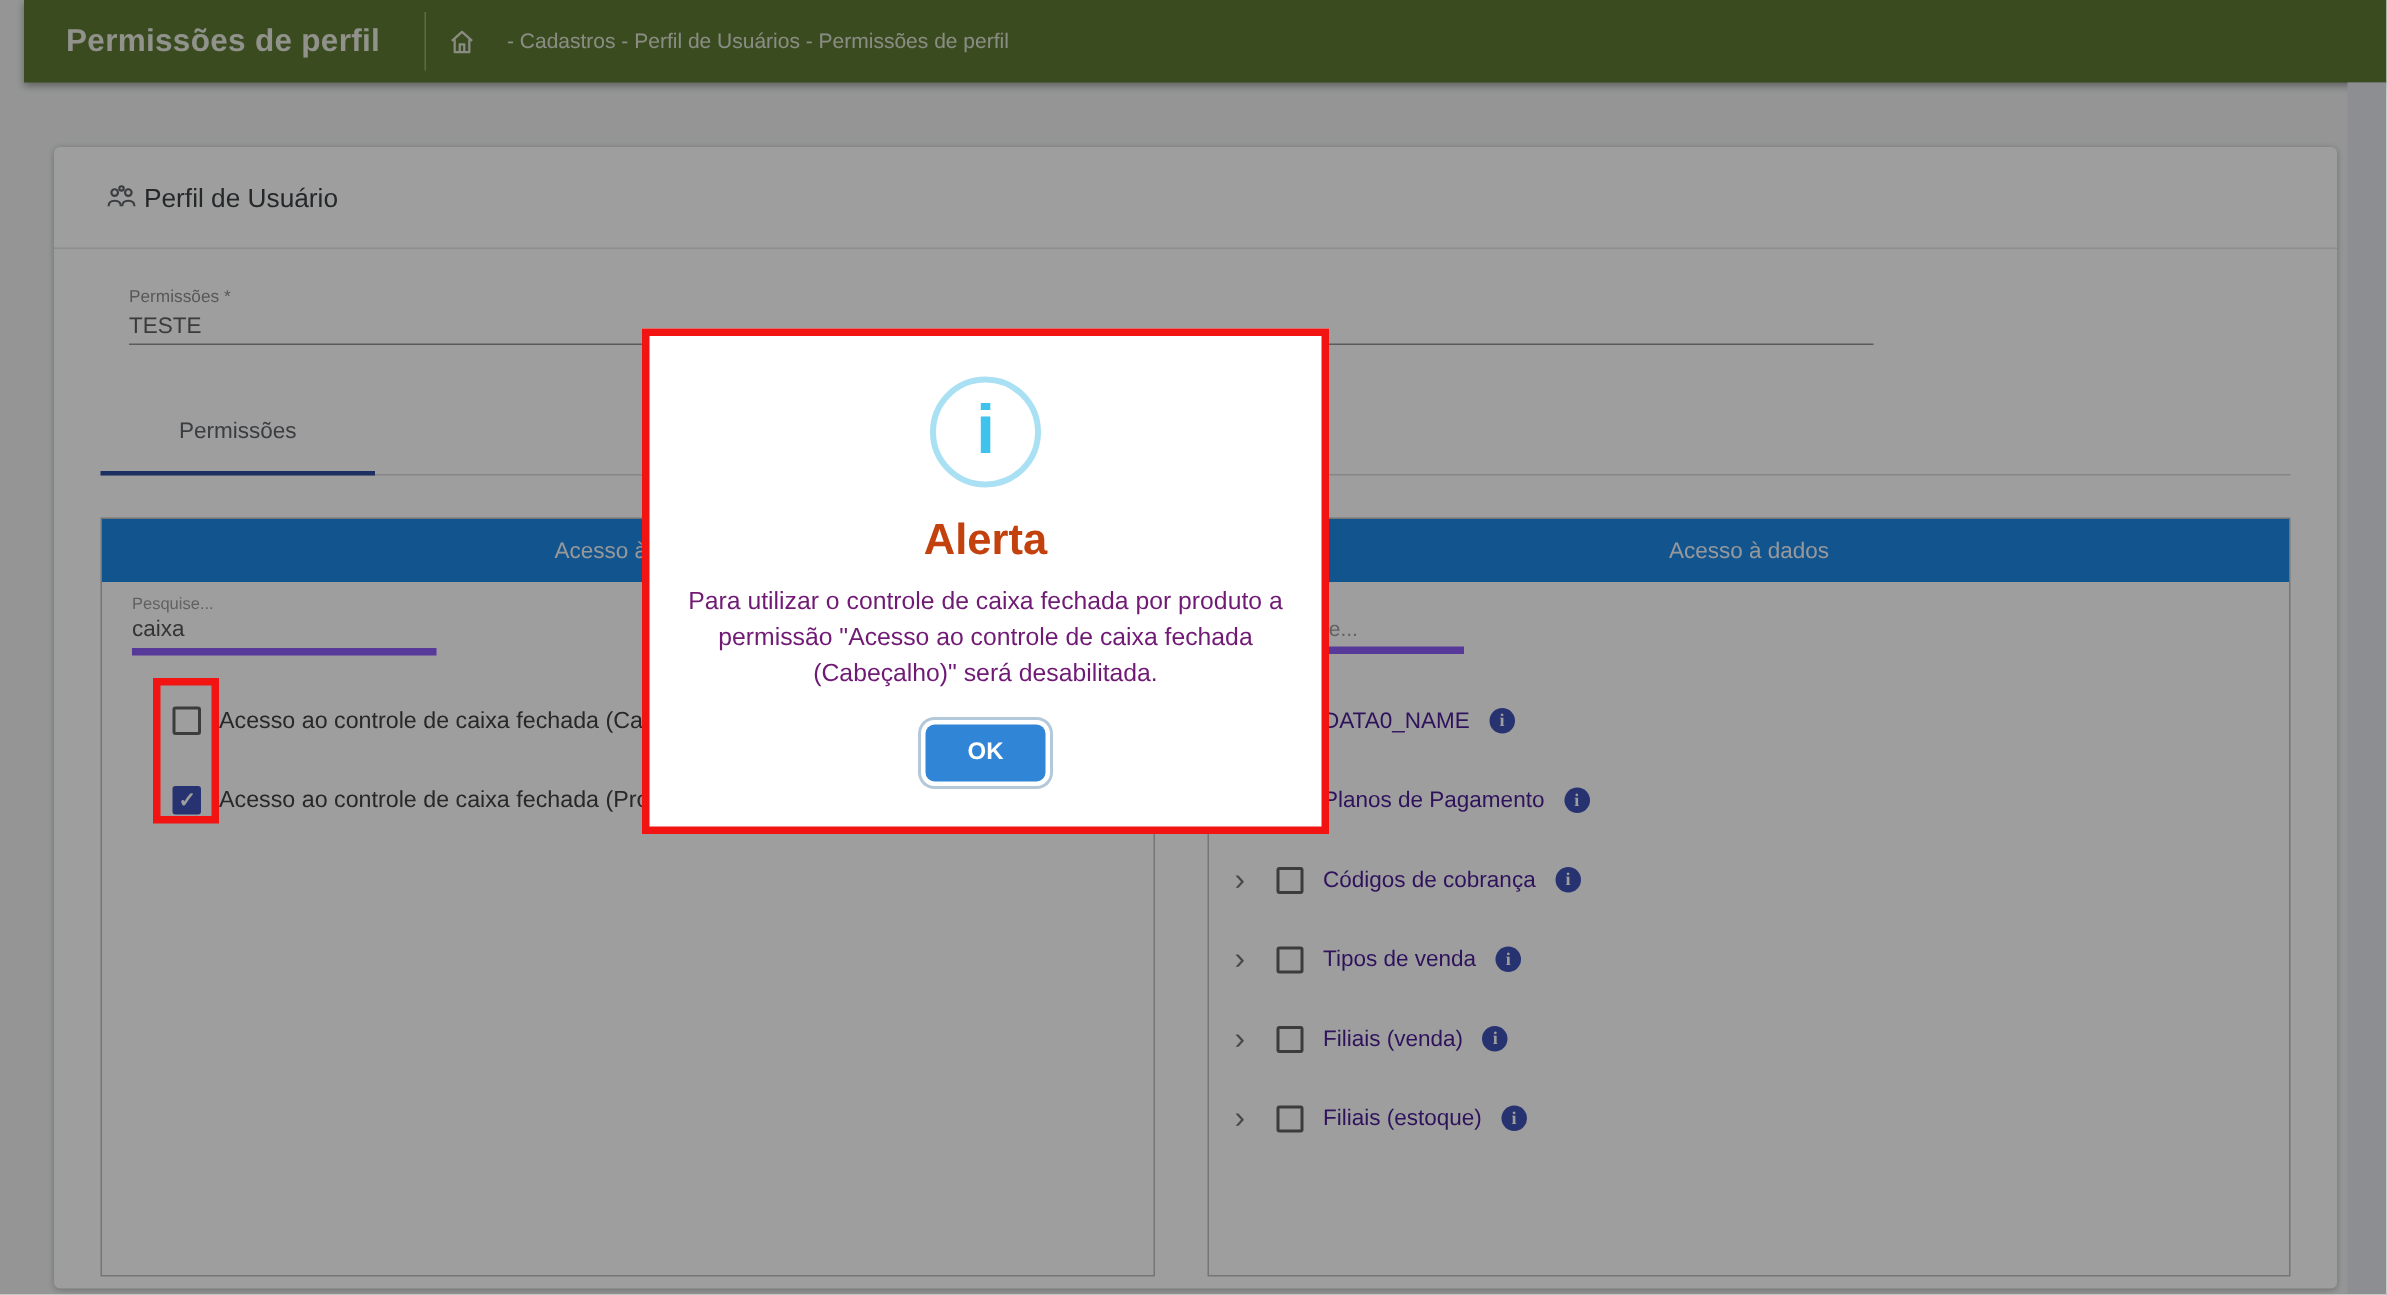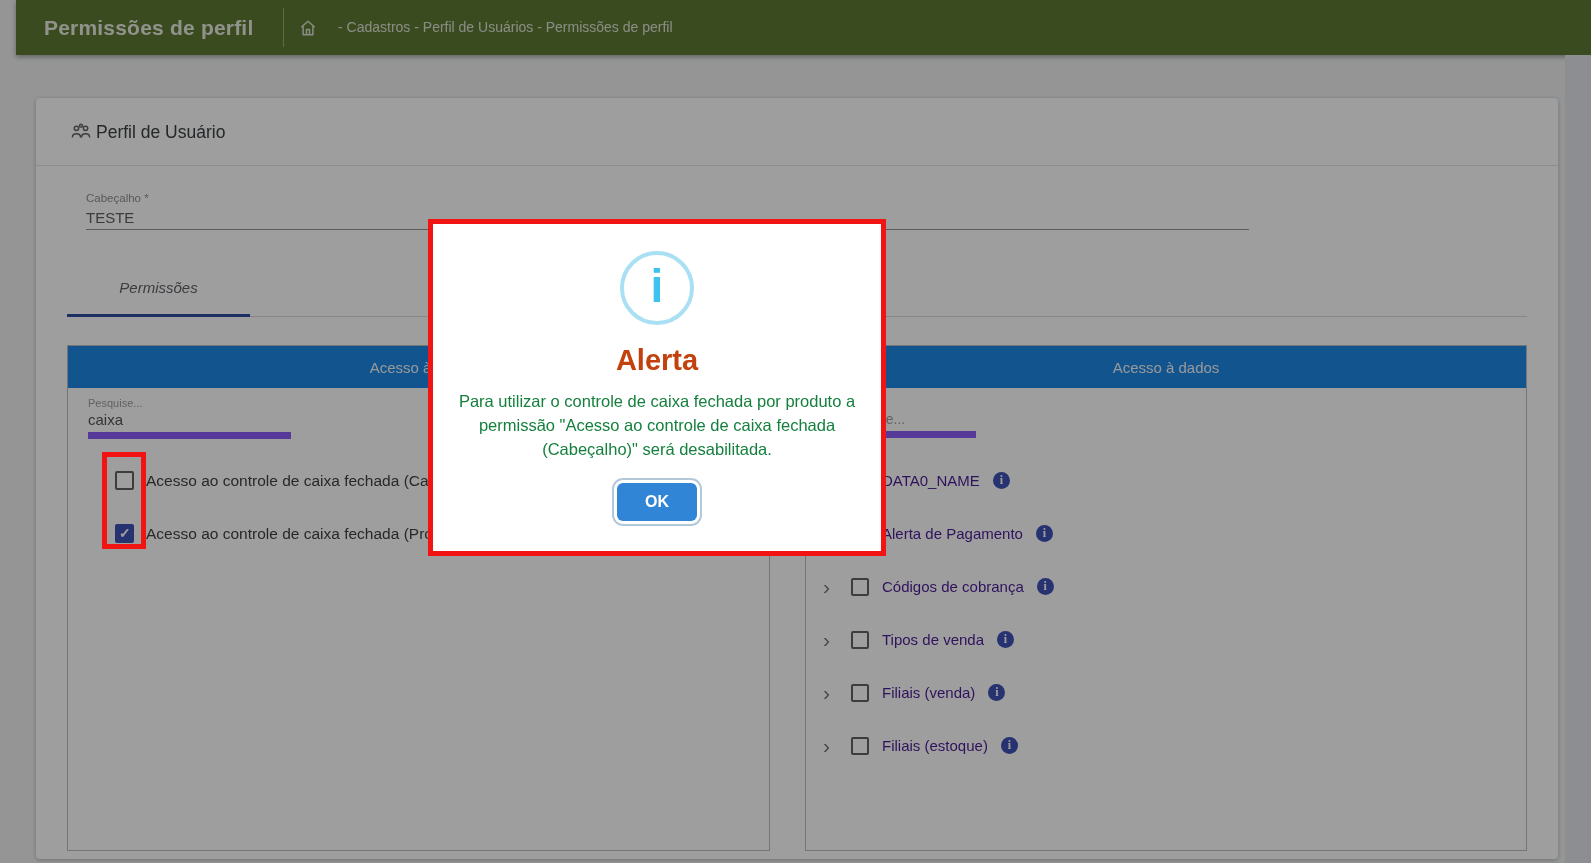--- a/index.html
+++ b/index.html
@@ -34,37 +34,37 @@
   
   .toggle-wrap { position: absolute; left: 1250px; top: 96px; height: 28px; display: flex; align-items: center; }
   .toggle-track { position: relative; width: 36px; height: 14px; border-radius: 7px; background: #d7d7d7; cursor: pointer; }
   .toggle-knob { position: absolute; left: -3px; top: -3px; width: 20px; height: 20px; border-radius: 50%;
     background: #a6a6a6; box-shadow: 0 1px 2px rgba(0,0,0,.4); }
   .toggle-label { margin-left: 14px; font-size: 15.5px; color: #474747; }
 
   
   .tabs { position: absolute; left: 31px; top: 163px; width: 1460px; height: 56px;
     border-bottom: 1px solid #d9d9d9; display: flex; }
-  .tab { height: 56px; line-height: 54px; text-align: center; font-size: 15px; color: #5f6368; cursor: pointer; font-style: italic; }
+  .tab { height: 56px; line-height: 54px; text-align: center; font-size: 15px; color: #5f6368; cursor: pointer; }
   .tab.active { border-bottom: 3px solid #2e4f9e; }
   .tab-permissoes { width: 183px; }
   .tab-acessos { width: 168px; }
 
   
   .panel { position: absolute; top: 247px; height: 506px; border: 1px solid #bdbdbd; background: #fff; }
   .panel-left  { left: 31px;  width: 703px; }
   .panel-right { left: 769px; width: 722px; }
   .panel-header { height: 42px; background: #1e88e5; color: #f2f6fa; font-size: 15px;
     display: flex; align-items: center; justify-content: center; }
 
   .search-block { position: relative; margin: 6px 0 0 20px; width: 203px; height: 46px; }
   .search-float-label { font-size: 11px; color: #9e9e9e; padding-top: 3px; }
   .search-input { display: block; width: 203px; border: none; outline: none; background: transparent;
     font-family: "Liberation Sans", sans-serif; font-size: 15px; color: #555;
-    border-bottom: 7px solid #8b5cf6; padding: 2px 0 4px 0; }
+    border-bottom: 5px solid #8b5cf6; padding: 2px 0 4px 0; }
   .search-block.plain { margin-left: 30px; width: 140px; }
   .search-block.plain .search-input { width: 140px; padding-top: 17px; font-size: 14px; }
   .search-input::placeholder { color: #9e9e9e; }
 
   .rows { margin-top: 14px; }
   .perm-row { height: 53px; display: flex; align-items: center; padding-left: 47px; }
   .tree-row { height: 53px; display: flex; align-items: center; padding-left: 17px; }
 
   .checkbox { width: 19px; height: 19px; border: 2px solid #616161; border-radius: 2px;
     background: #fff; flex: 0 0 auto; cursor: pointer; position: relative; }
@@ -90,21 +90,21 @@
   
   .modal { position: absolute; left: 428px; top: 219px; width: 458px; height: 337px;
     background: #ffffff; border: 5px solid #f21313; z-index: 10;
     display: flex; flex-direction: column; align-items: center; padding-top: 27px; }
   .modal-icon-circle { width: 74px; height: 74px; border-radius: 50%; border: 4px solid #a9e0f4;
     display: flex; align-items: center; justify-content: center; }
   .modal-icon-circle .i-glyph { color: #3fc3ee; font-size: 46px; font-weight: bold; line-height: 1;
     transform: translateY(-2px); }
   .modal-title { margin-top: 19px; font-size: 29px; font-weight: bold; color: #c2410c; }
   .modal-text { margin-top: 13px; width: 436px; text-align: center; font-size: 16.5px;
-    line-height: 1.45; color: #15803d; }
+    line-height: 1.45; color: #701a75; }
   .ok-button { margin-top: 21px; background: #3085d6; color: #fff; border: none; border-radius: 6px;
     padding: 10px 28px; font-family: "Liberation Sans", sans-serif; font-size: 16px; font-weight: bold;
     cursor: pointer; box-shadow: 0 0 0 3px #ffffff, 0 0 0 5px #b3c8d9; }
 
   
   .red-annotation { position: absolute; left: 102px; top: 452px; width: 44px; height: 97px;
     border: 5px solid #f21313; z-index: 15; }
 </style>
 </head>
 <body>
@@ -128,21 +128,21 @@
       <svg class="hicon" width="22" height="20" viewBox="0 0 24 22" fill="none" stroke="#5f6368" stroke-width="1.6">
         <circle cx="7" cy="7" r="2.4"></circle>
         <circle cx="17" cy="7" r="2.4"></circle>
         <path d="M2.5 17 q0 -4 4.5 -4 q4.5 0 4.5 4"></path>
         <path d="M12.5 17 q0 -4 4.5 -4 q4.5 0 4.5 4"></path>
         <circle cx="12" cy="4" r="1.6"></circle>
       </svg>
       <h2 class="card-title">Perfil de Usuário</h2>
     </div>
 
-    <label class="field-label">Cabeçalho *</label>
+    <label class="field-label">Permissões *</label>
     <input class="field-input" type="text" value="TESTE" style="">
 
 
     <div class="tabs">
       <div class="tab tab-permissoes active">Permissões</div>
     </div>
 
     <section class="panel panel-left">
       <div class="panel-header">Acesso à telas</div>
       <div class="search-block">
@@ -169,21 +169,21 @@
       <div class="rows">
         <div class="tree-row">
           <span class="chevron">›</span>
           <div class="checkbox"></div>
           <span class="tree-label">DATA0_NAME</span>
           <span class="info-badge">i</span>
         </div>
         <div class="tree-row">
           <span class="chevron">›</span>
           <div class="checkbox"></div>
-          <span class="tree-label">Alerta de Pagamento</span>
+          <span class="tree-label">Planos de Pagamento</span>
           <span class="info-badge">i</span>
         </div>
         <div class="tree-row">
           <span class="chevron">›</span>
           <div class="checkbox"></div>
           <span class="tree-label">Códigos de cobrança</span>
           <span class="info-badge">i</span>
         </div>
         <div class="tree-row">
           <span class="chevron">›</span>

